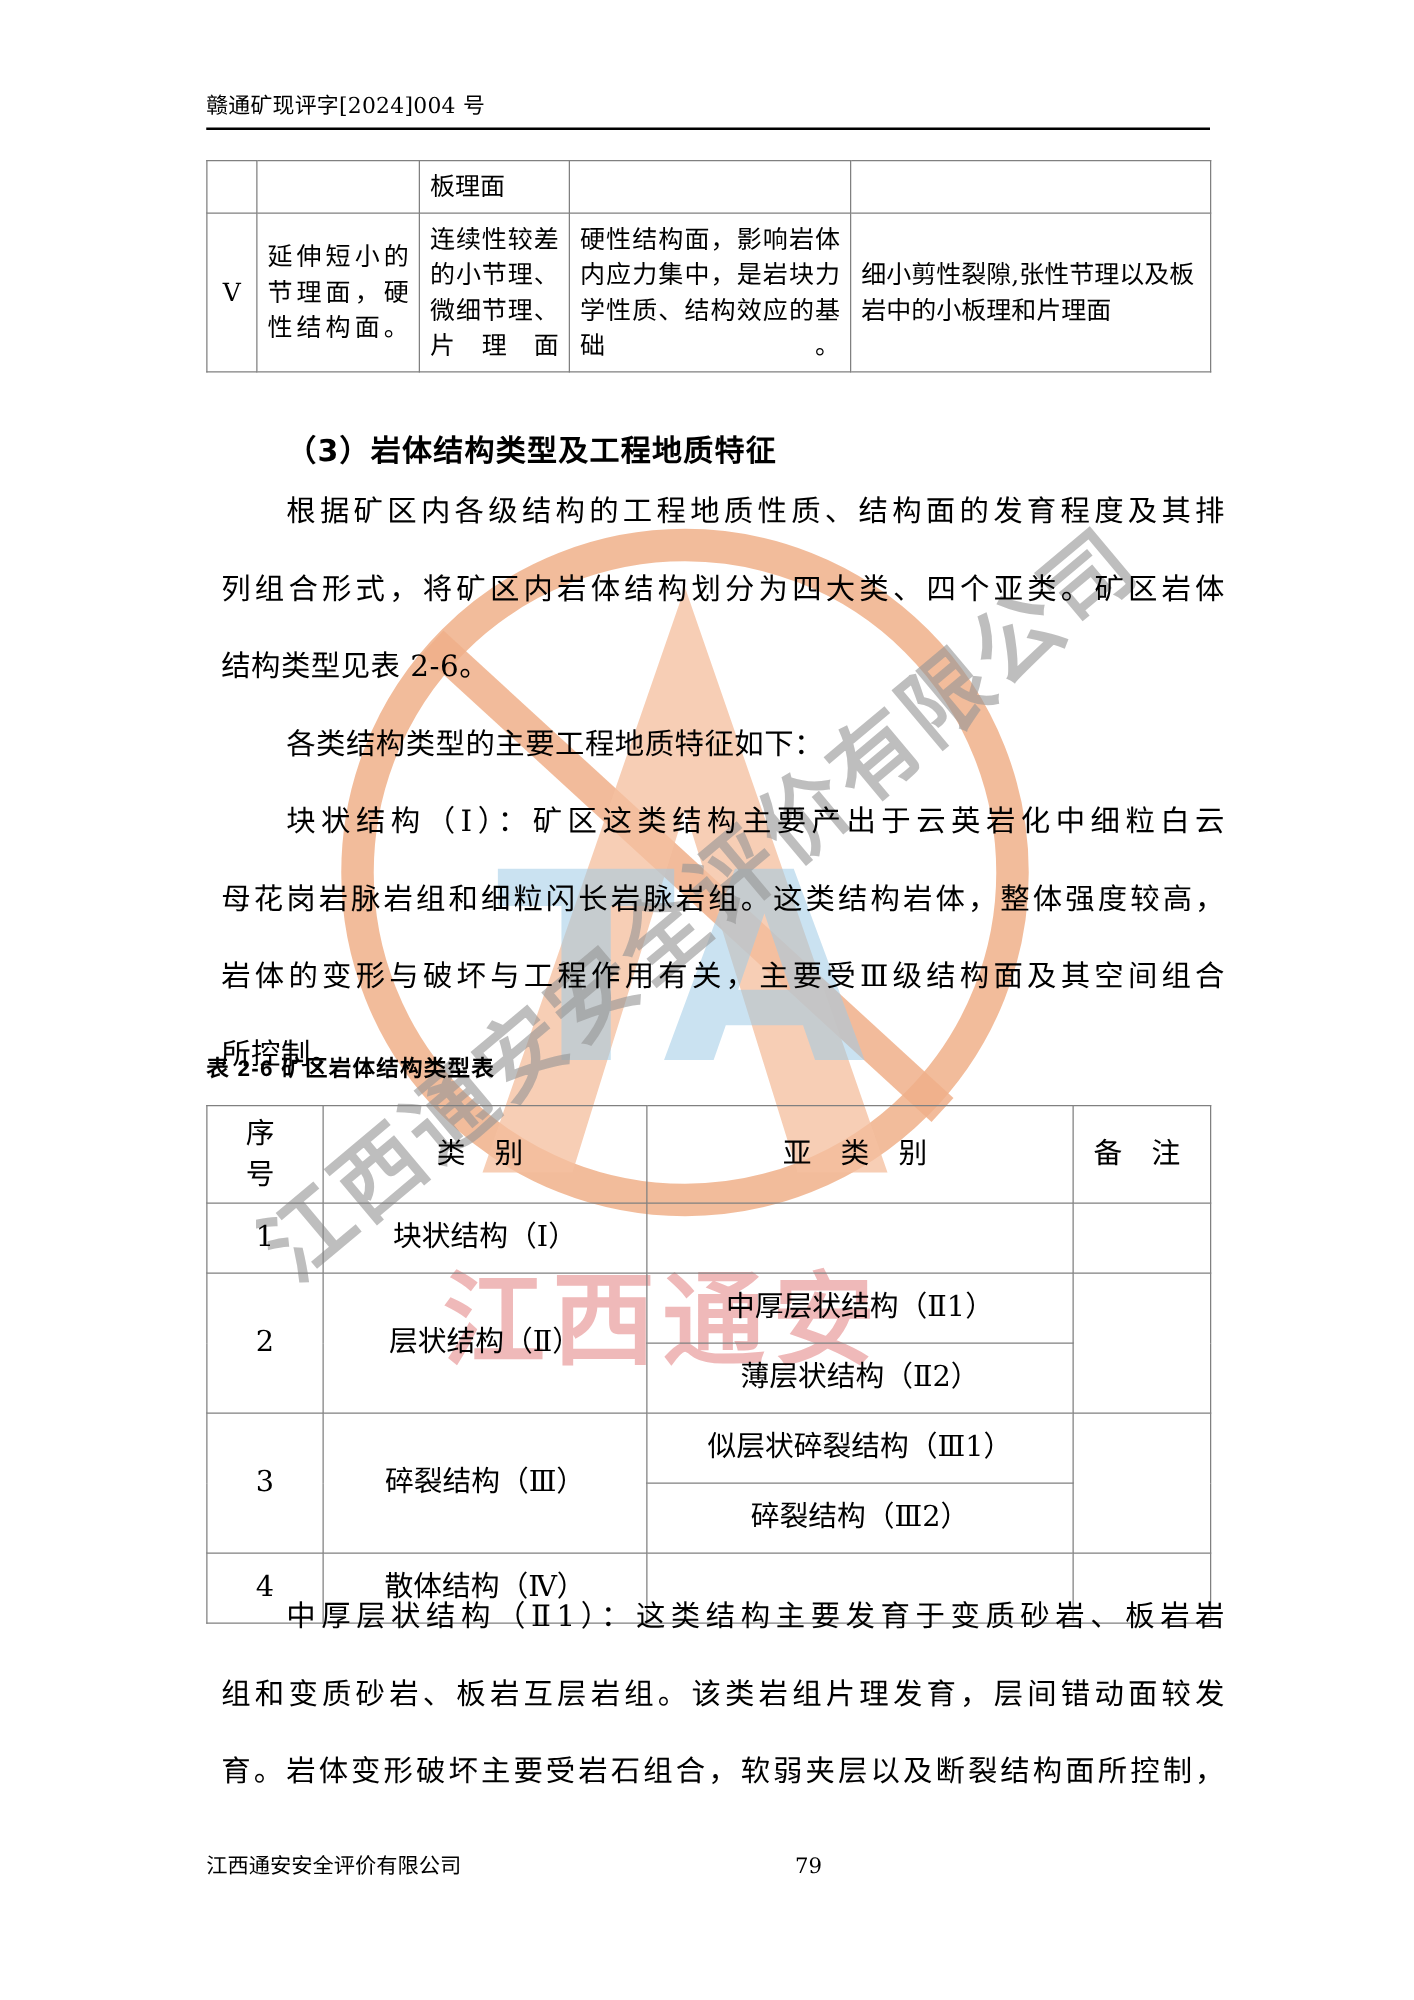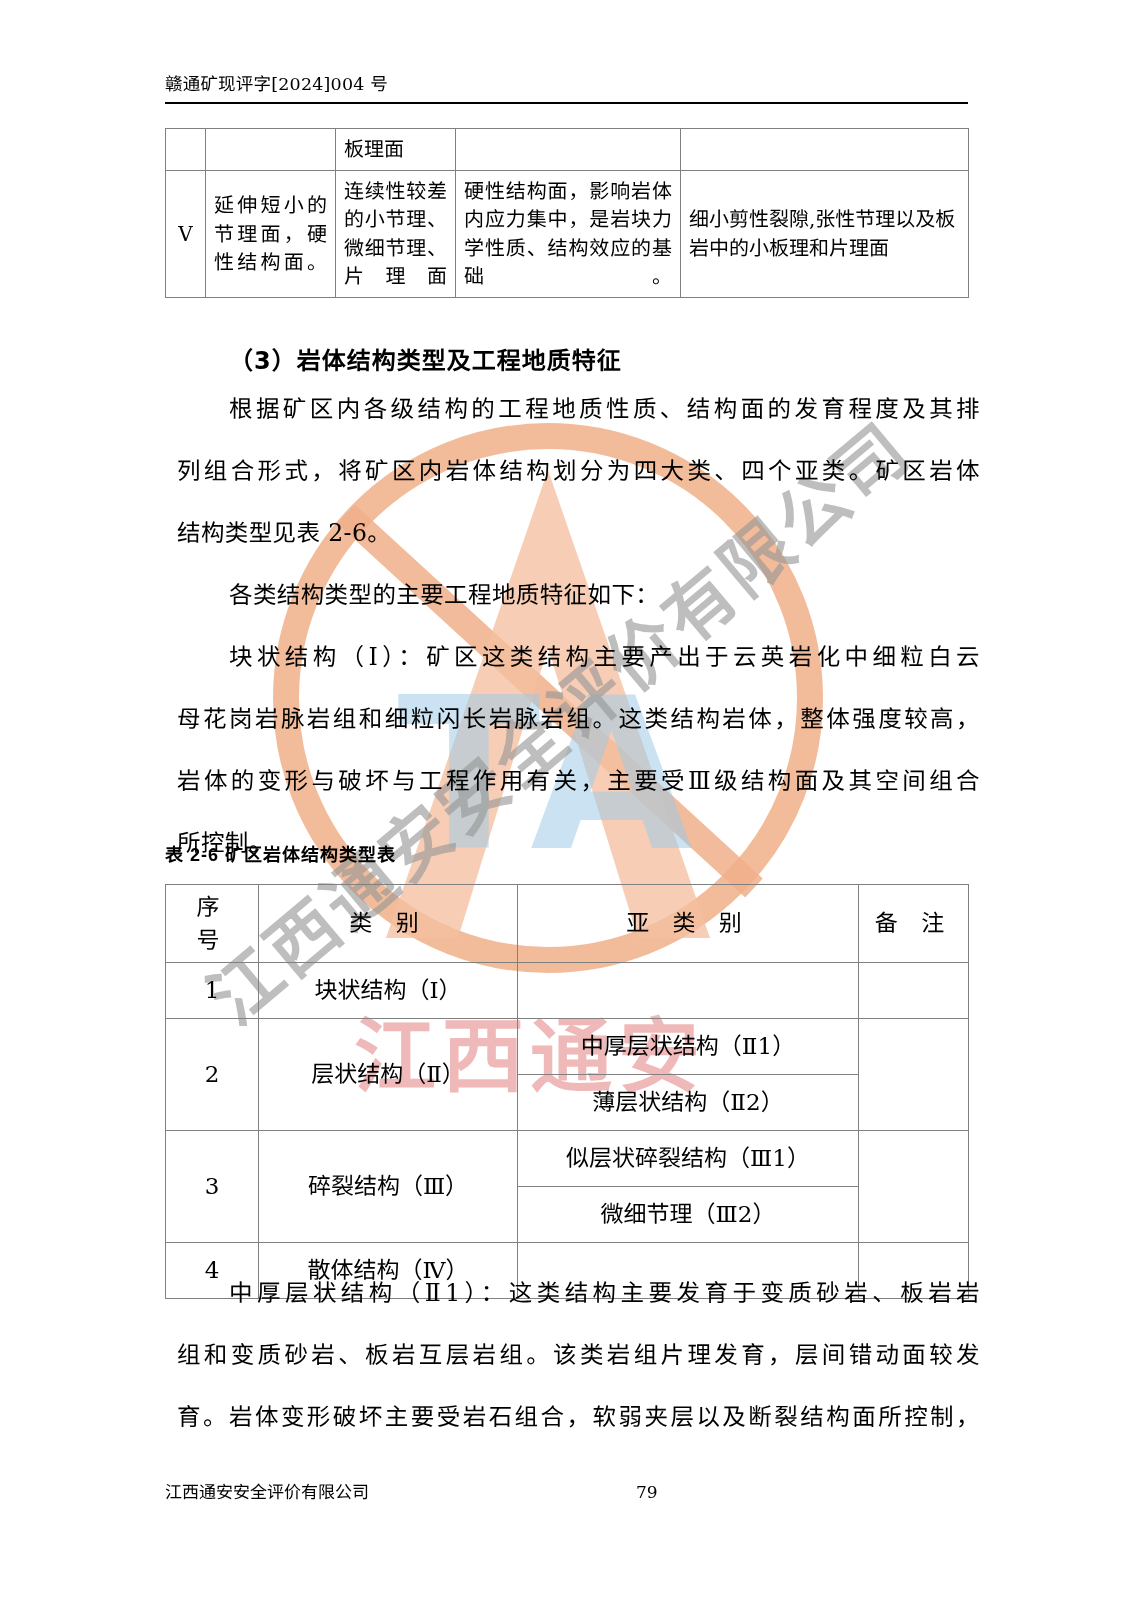--- a/index.html
+++ b/index.html
@@ -299,21 +299,21 @@
           <td>薄层状结构（Ⅱ2）</td>
         </tr>
 
         <tr>
           <td rowspan="2">3</td>
           <td rowspan="2">碎裂结构（Ⅲ）</td>
           <td>似层状碎裂结构（Ⅲ1）</td>
           <td rowspan="2"></td>
         </tr>
         <tr>
-          <td>微细节理（Ⅲ2）</td>
+          <td>碎裂结构（Ⅲ2）</td>
         </tr>
 
         <tr>
           <td>4</td>
           <td>散体结构（Ⅳ）</td>
           <td></td>
           <td></td>
         </tr>
       </tbody>
     </table>

